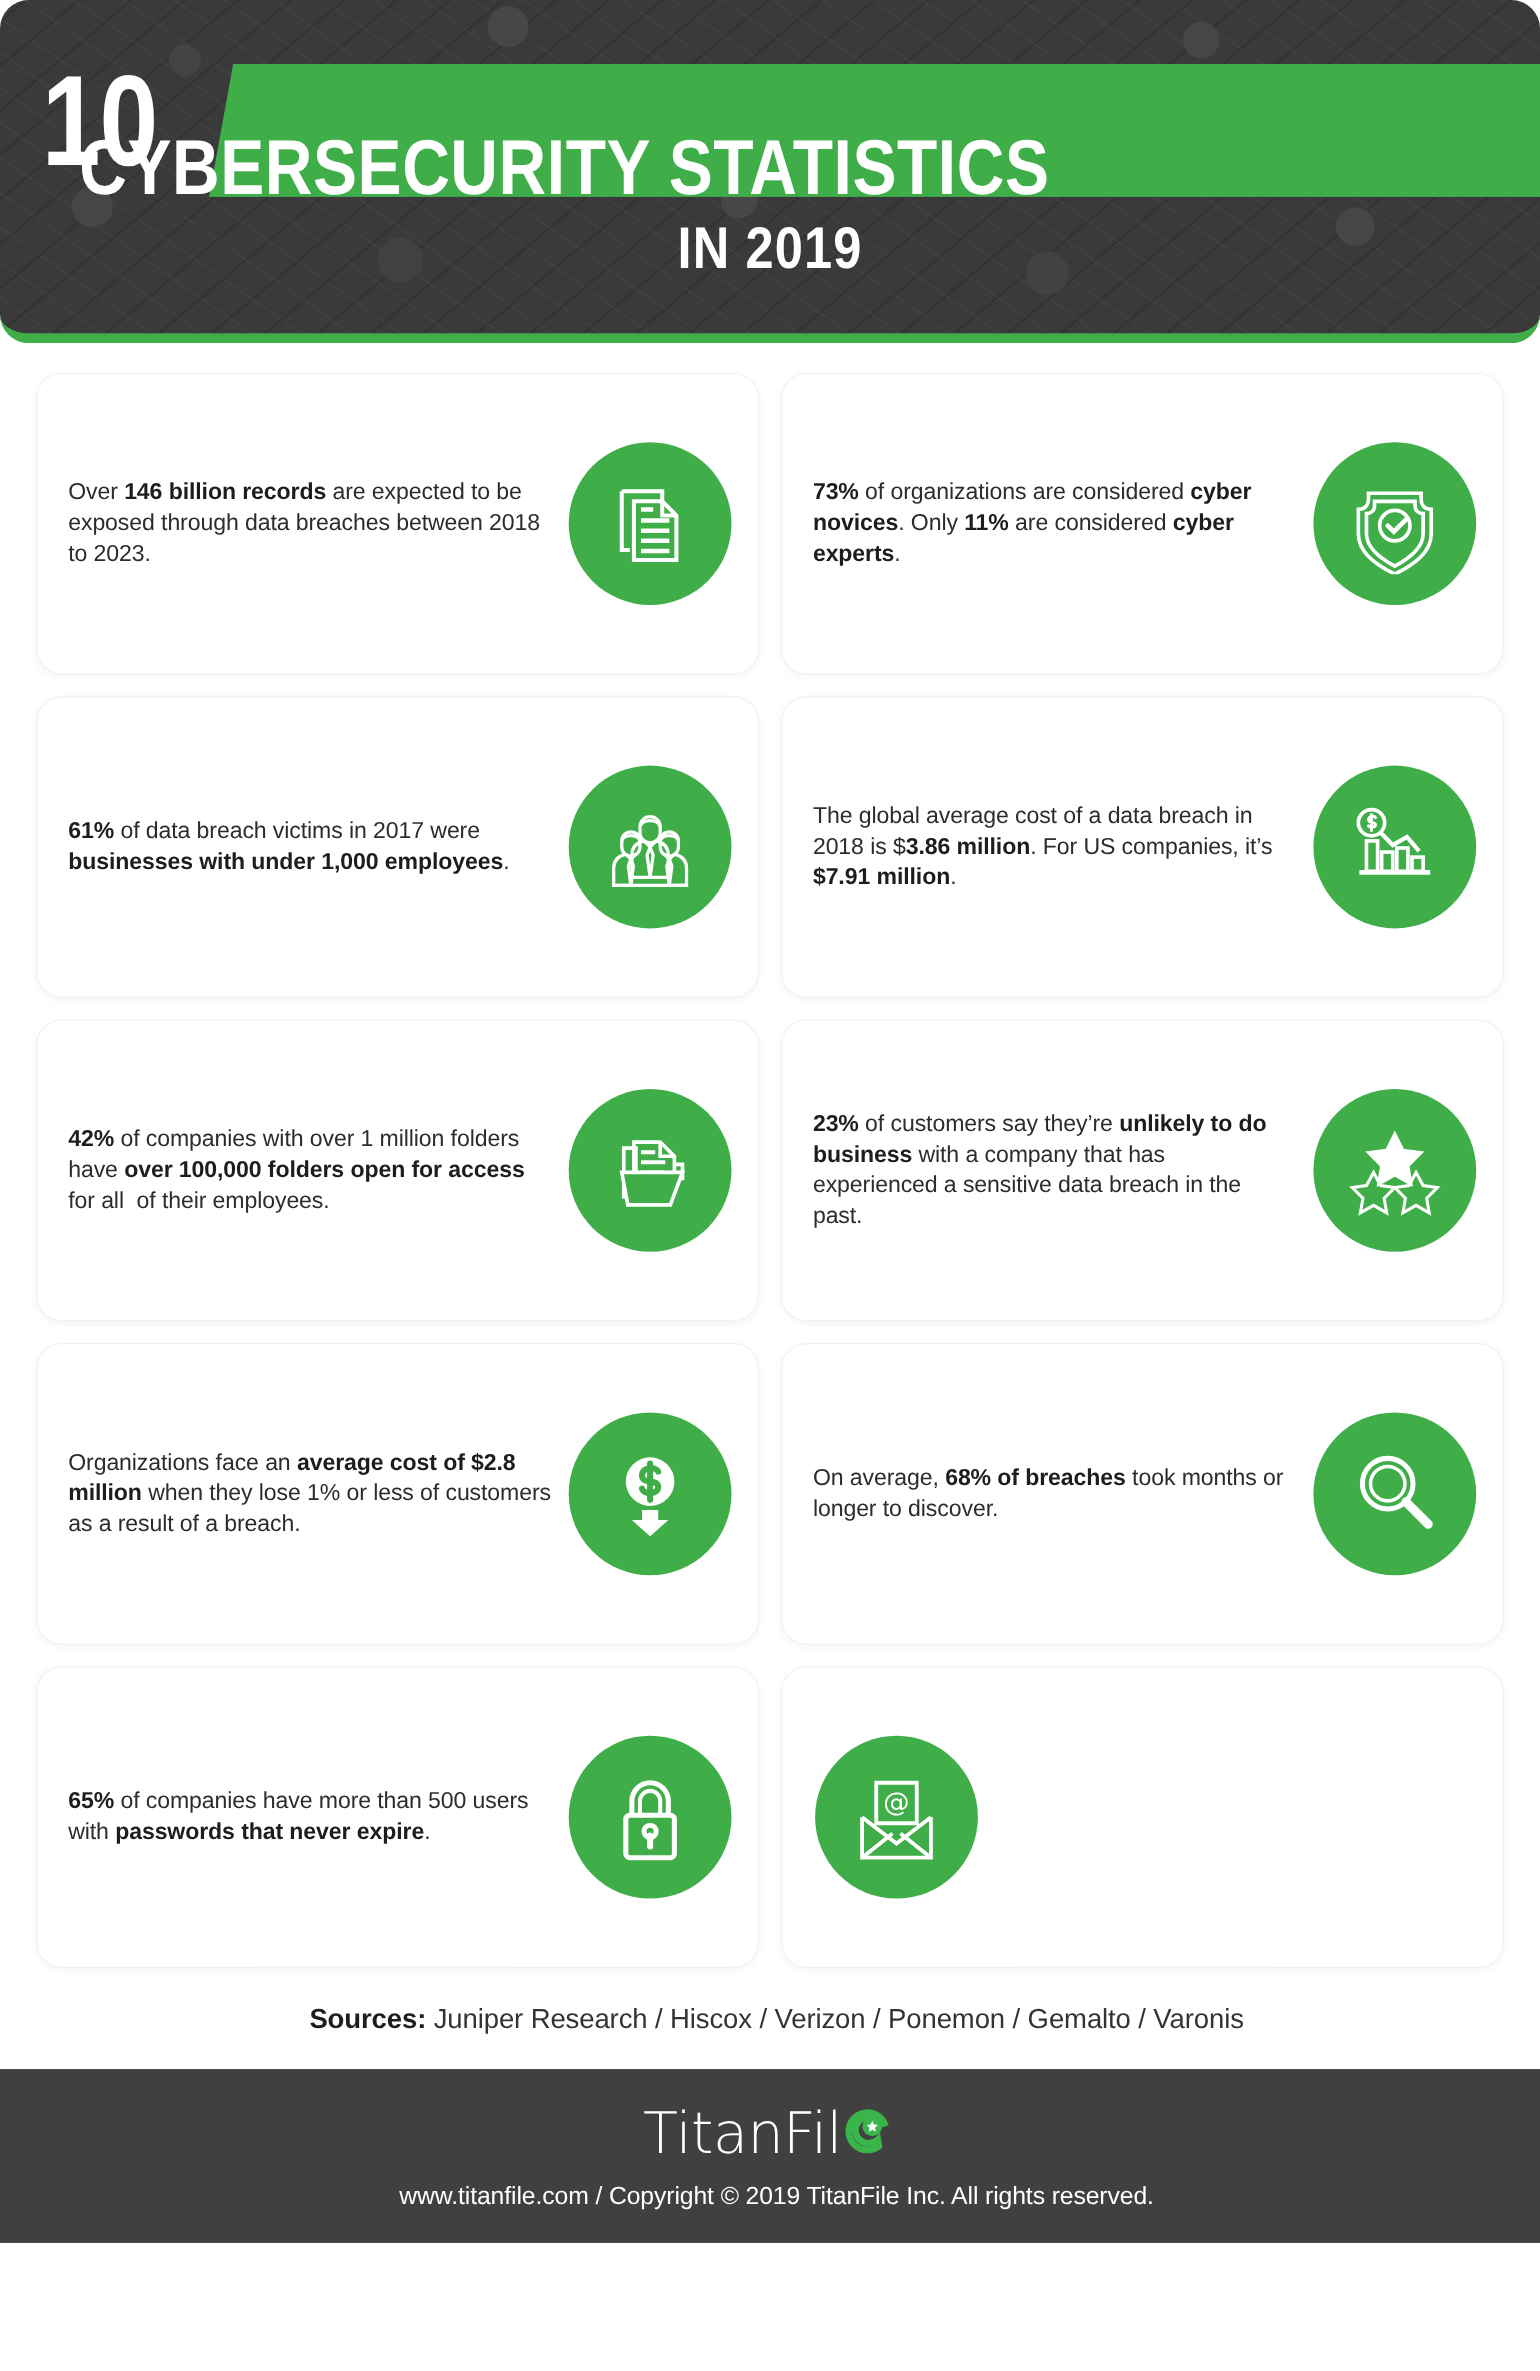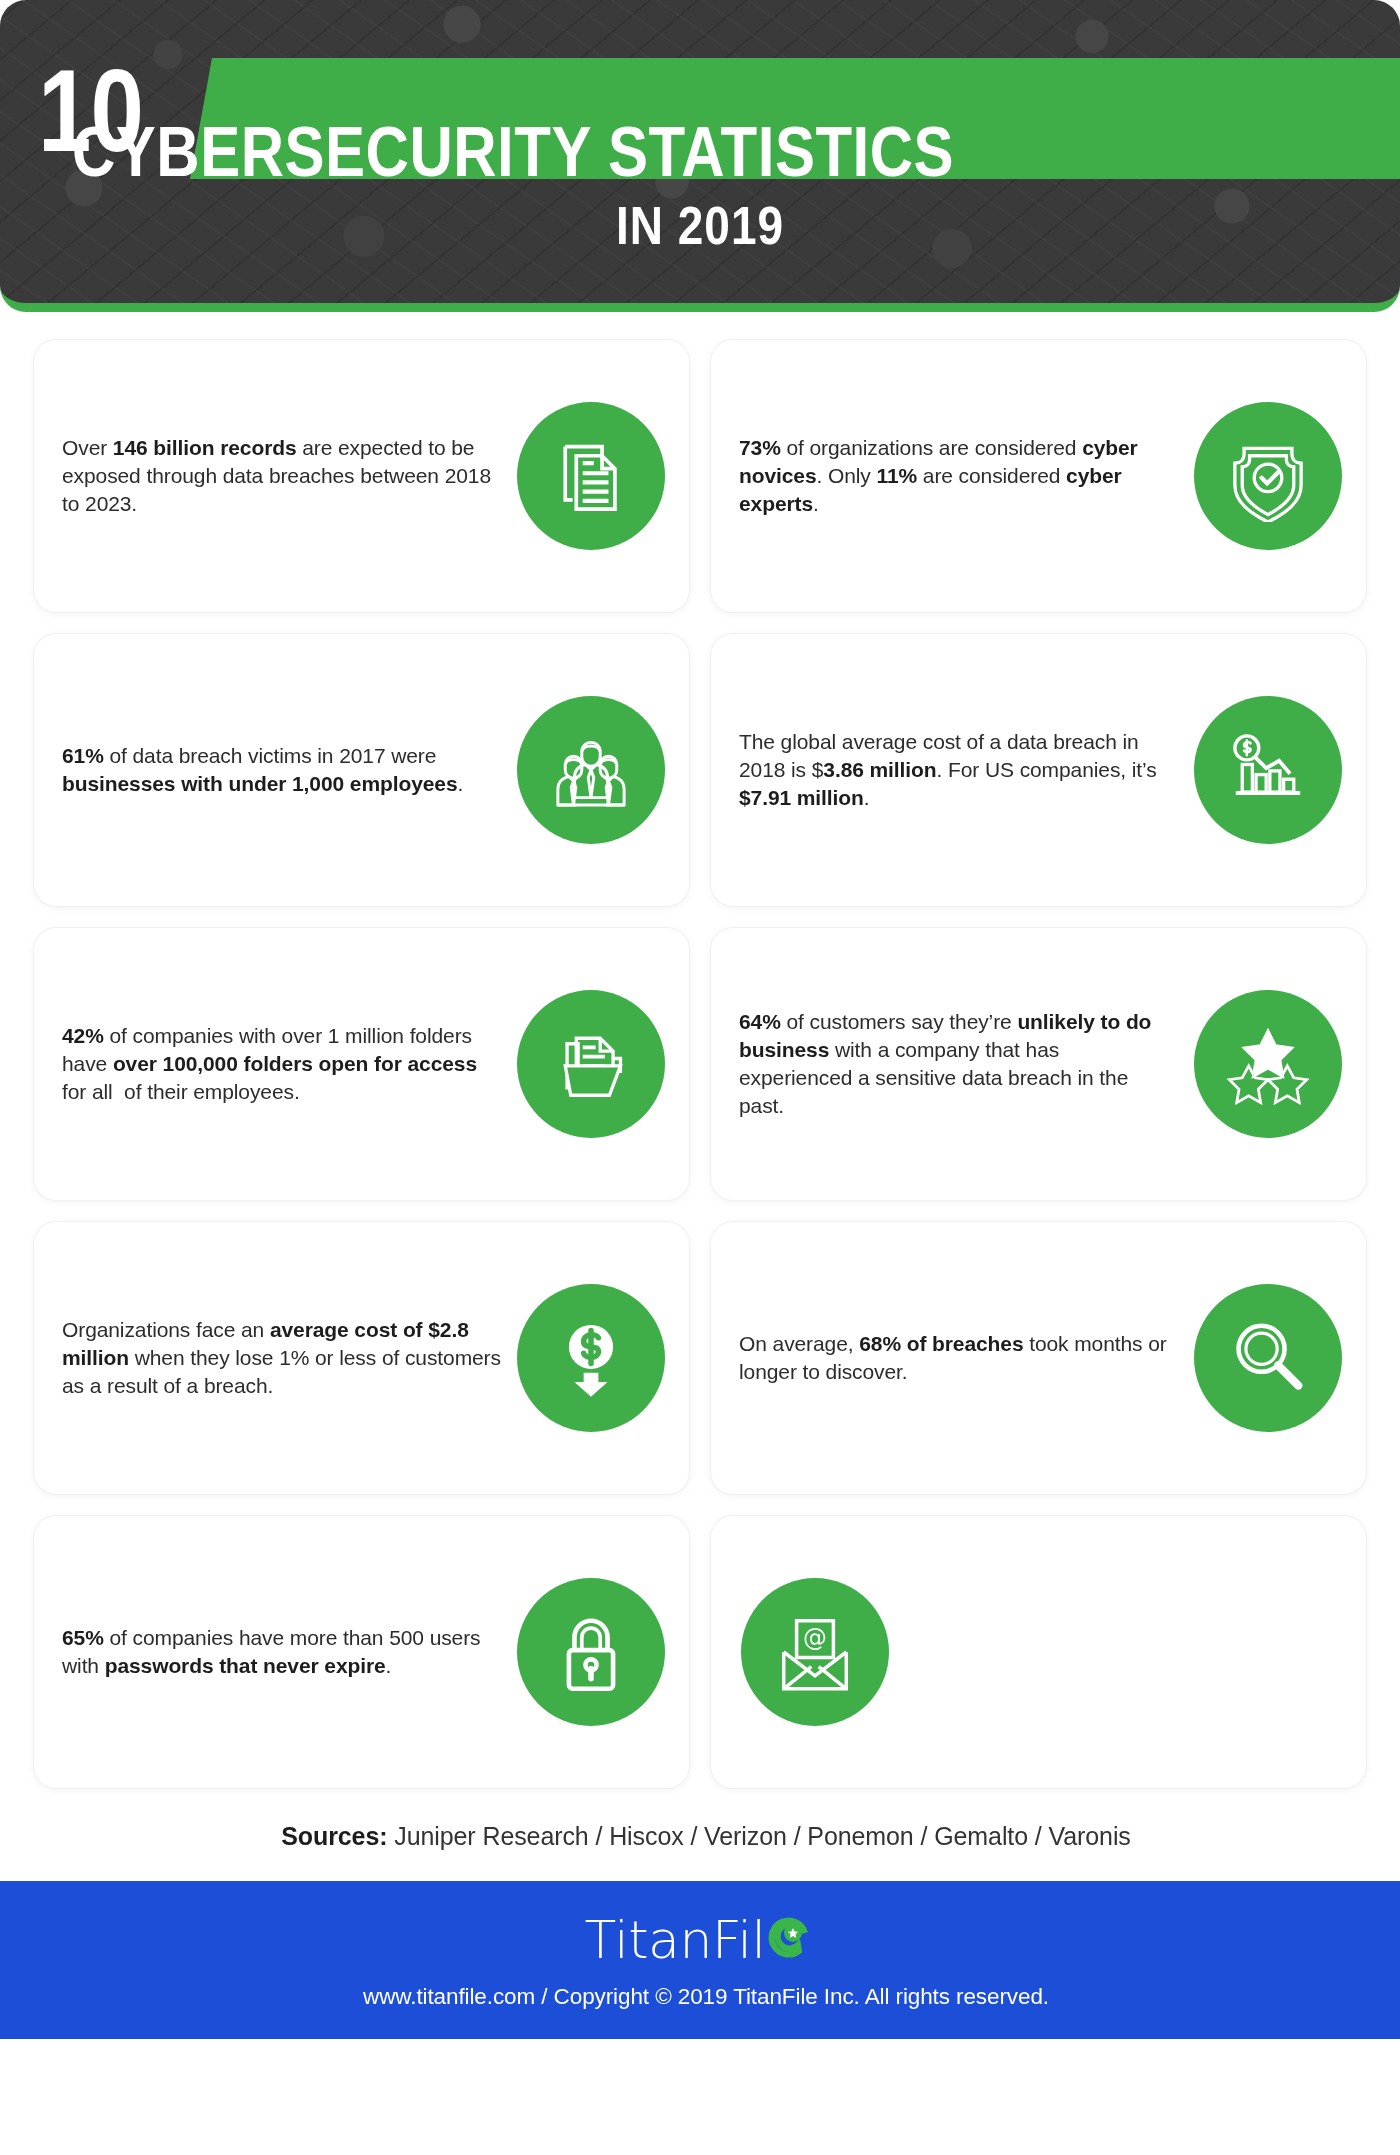--- a/index.html
+++ b/index.html
@@ -129,21 +129,21 @@
     text-align: center;
     font-size: 25px;
     color: #333333;
     padding: 34px 0 30px 12px;
     letter-spacing: -0.1px;
   }
   .sources b { font-weight: 700; color: #1d1d1d; }
 
   
   .footer {
-    background: #1d4ed8;
+    background: #404040;
     height: 158px;
     display: flex;
     flex-direction: column;
     align-items: center;
     justify-content: center;
     gap: 14px;
   }
   .logo {
     display: flex;
     align-items: center;
@@ -252,21 +252,21 @@
         <path d="M34 22h26l14 14v34H34z"></path>
         <path d="M60 22v14h14"></path>
         <path d="M41 32h14M41 42h24M41 52h24" stroke-width="4"></path>
         <path d="M74 44h8v14h-8"></path>
         <path d="M22 52h60l-12 32H28z" fill="#3fae49"></path>
       </svg>
     </div>
   </div>
 
   <div class="card">
-    <div class="card-text"><b>64%</b> of customers say they’re <b>unlikely to do business</b> with a company that has experienced a sensitive data breach in the past.</div>
+    <div class="card-text"><b>23%</b> of customers say they’re <b>unlikely to do business</b> with a company that has experienced a sensitive data breach in the past.</div>
     <div class="icon-wrap">
       <svg viewBox="0 0 100 100" fill="none" stroke="#fff" stroke-width="3">
         <path d="M50 14l8 16 18 2.5-13 13 3 18-16-9-16 9 3-18-13-13 18-2.5z" fill="#fff"></path>
         <path d="M29 52l7 13 14 2-10.5 10.5L42 92l-13-7.5L16 92l2.5-14.5L8 67l14-2z"></path>
         <path d="M71 52l7 13 14 2-10.5 10.5L84 92l-13-7.5L58 92l2.5-14.5L50 67l14-2z"></path>
       </svg>
     </div>
   </div>
 
   <div class="card">

